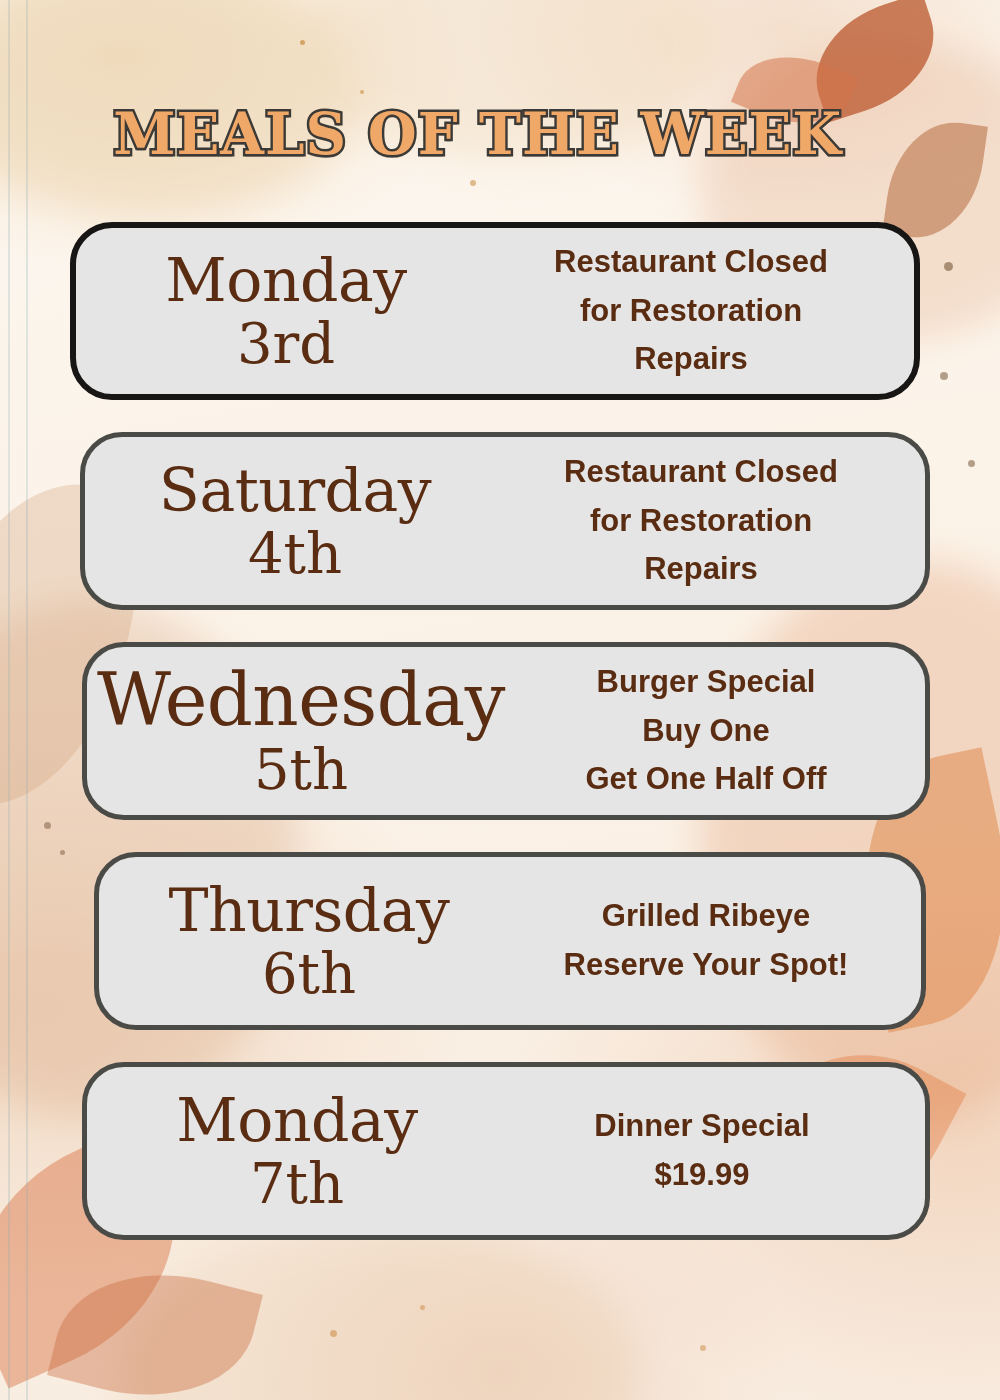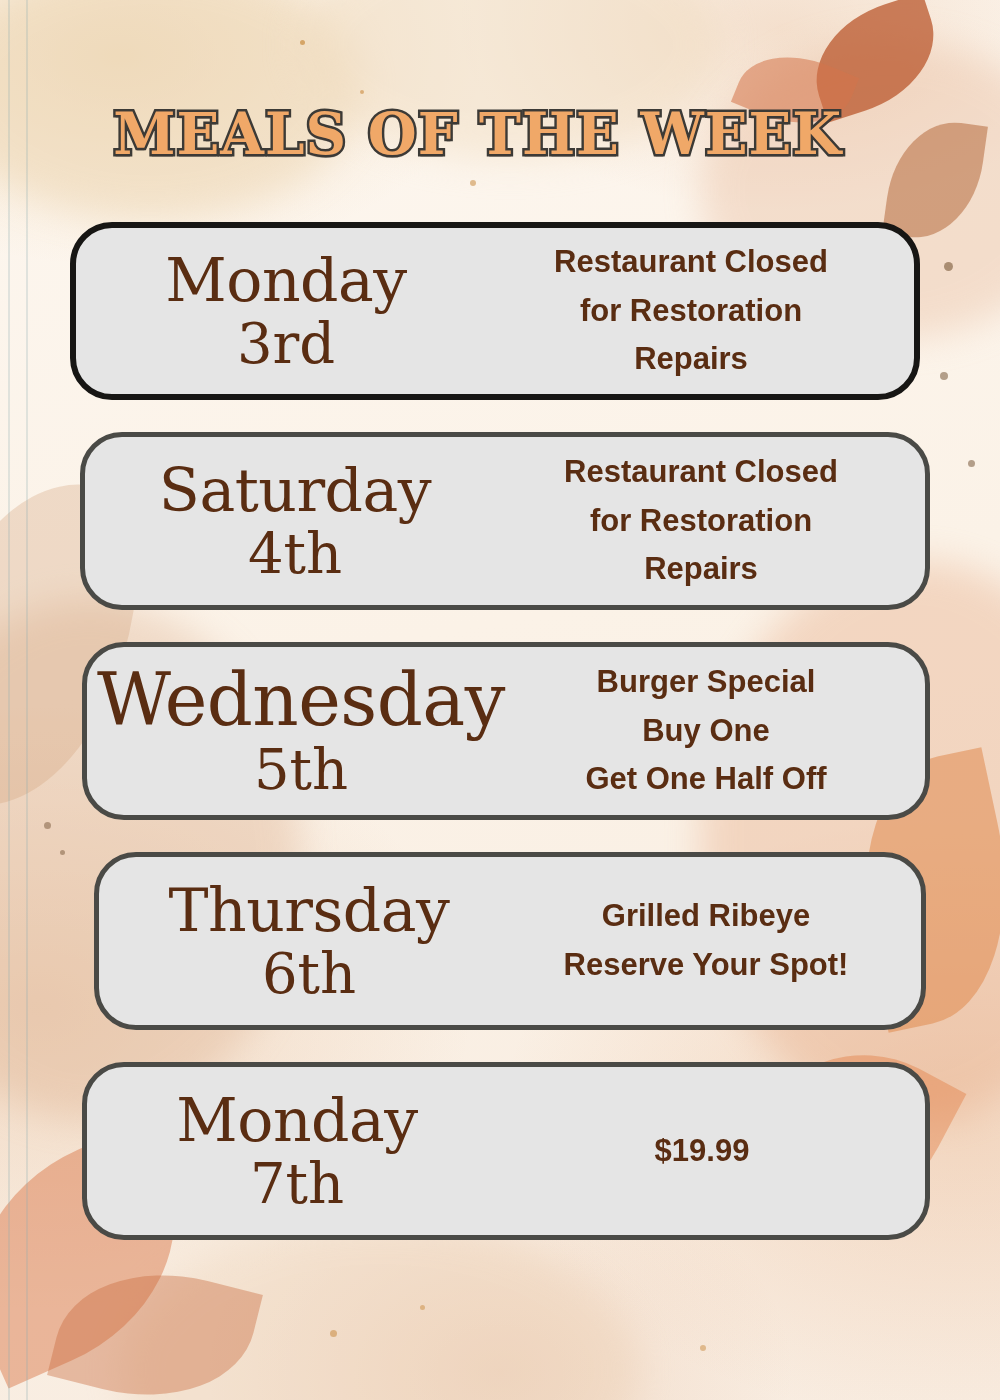--- a/index.html
+++ b/index.html
@@ -244,18 +244,19 @@
         <span class="ln">Reserve Your Spot!</span>
       </div>
     </div>
 
     <div class="row r5">
       <div class="day">
         <span class="name">Monday</span>
         <span class="date">7th</span>
       </div>
       <div class="desc">
+        <span class="ln">Dinner Special</span>
         <span class="ln">$19.99</span>
       </div>
     </div>
 
   </div>
 </div>
 
 </body></html>

